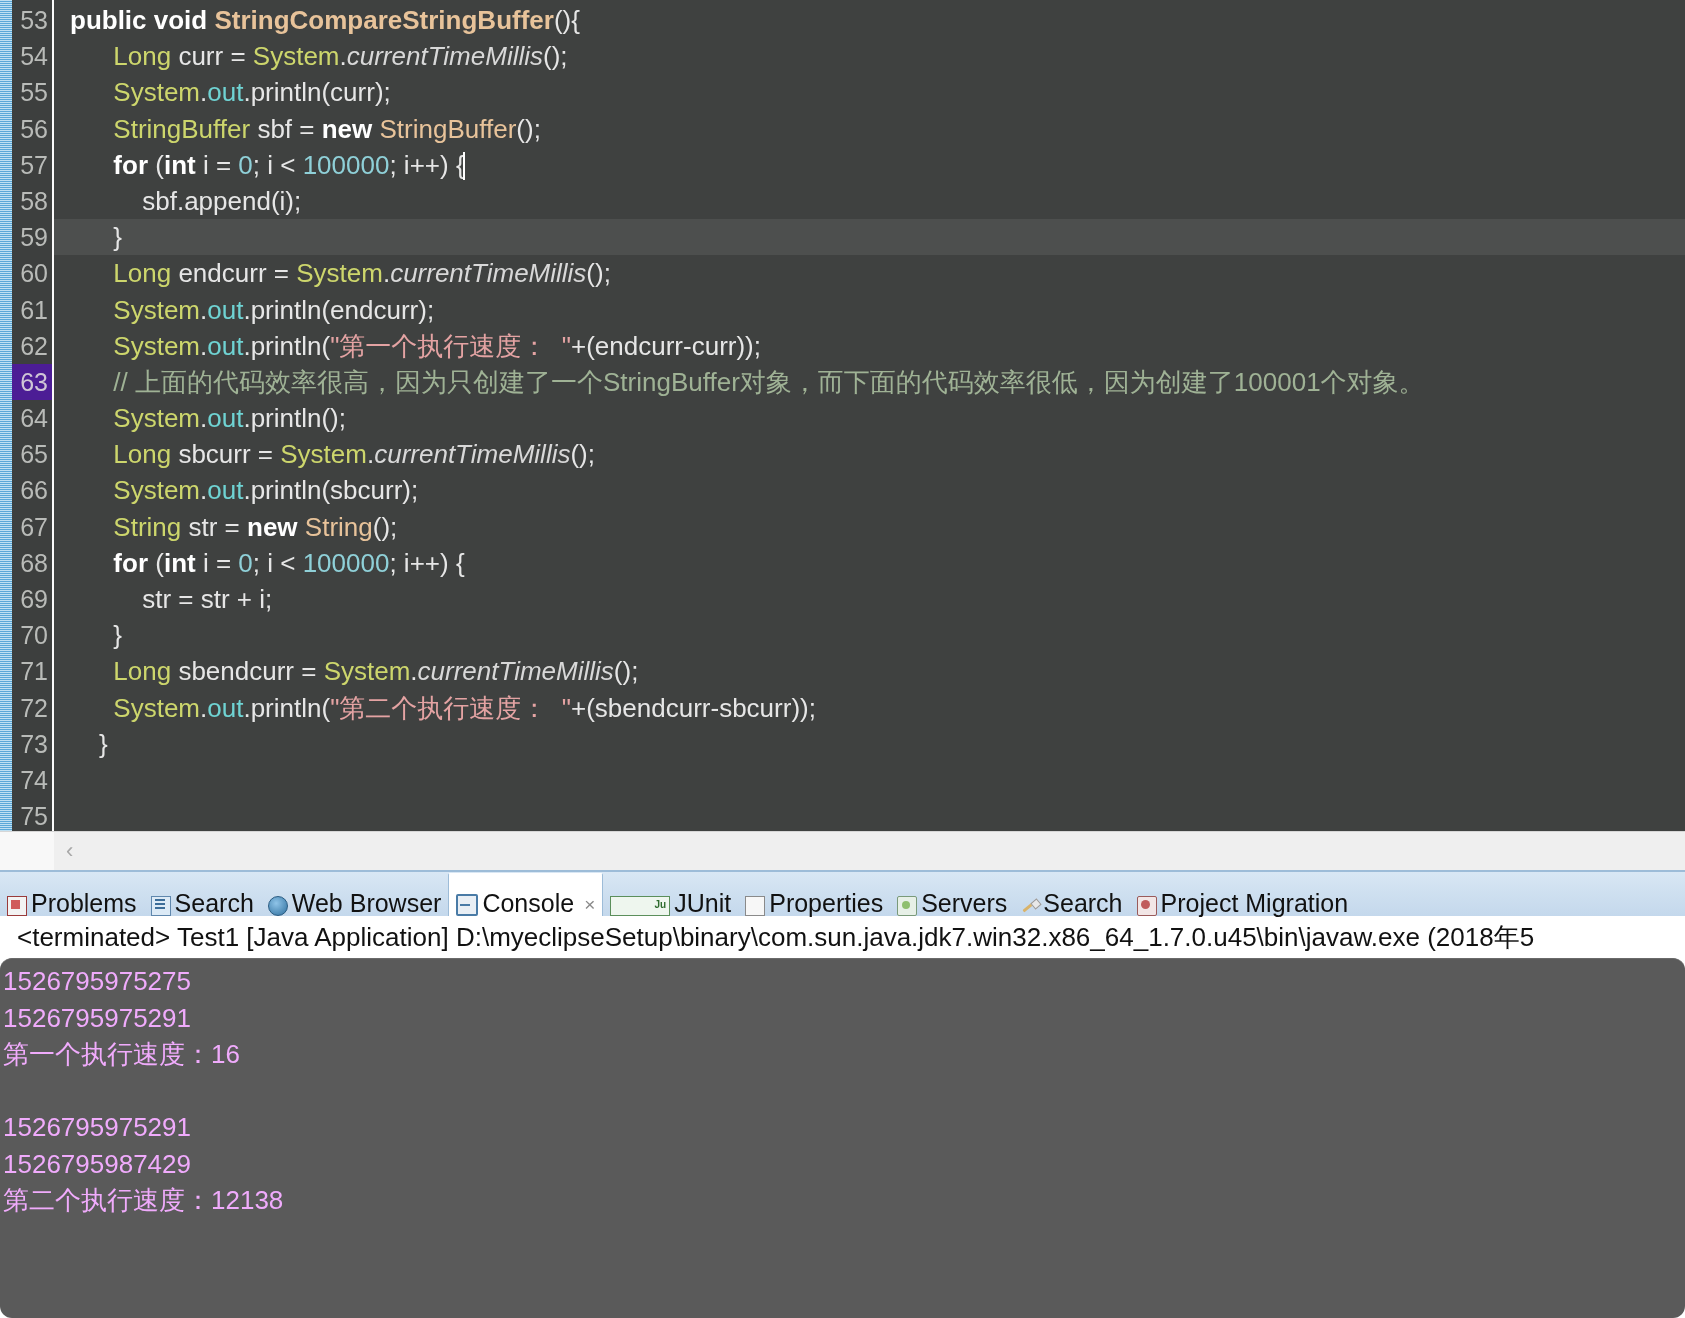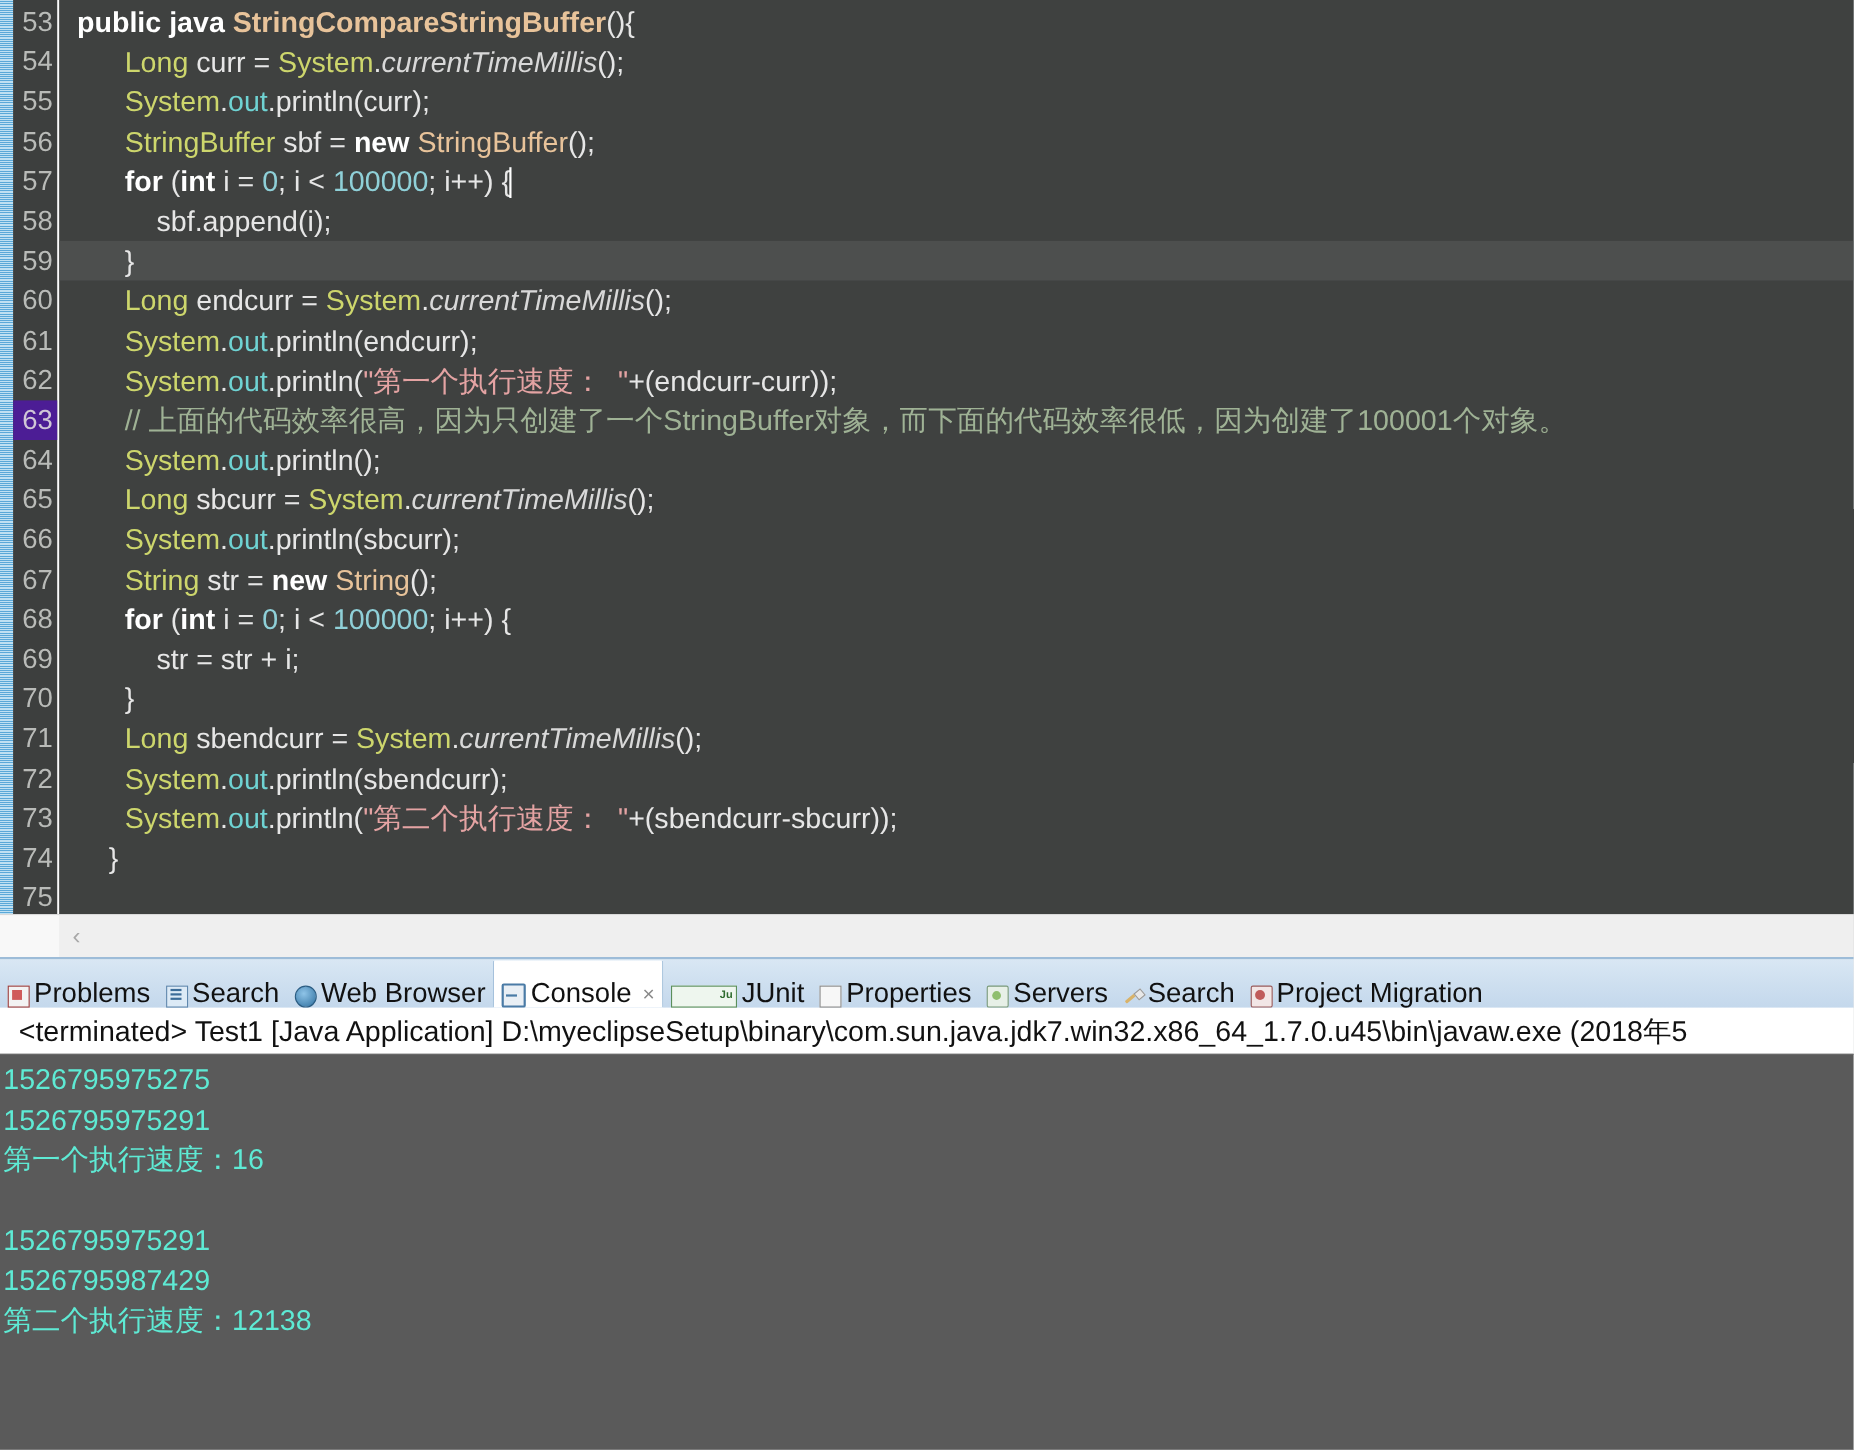--- a/index.html
+++ b/index.html
@@ -116,24 +116,24 @@
   .ic-search::after{content:"";position:absolute;left:11px;top:2px;width:6px;height:6px;background:#e8e8e8;border:1px solid #9a9a9a;transform:rotate(-40deg);}
   .ic-migration{background:#f2e6e6;border:1px solid #9a5b5b;border-radius:2px;}
   .ic-migration::after{content:"";position:absolute;left:3px;top:3px;width:9px;height:9px;background:#c05b5b;border-radius:50%;}
 
   .launchline{
     height:42px;flex:0 0 42px;background:#ffffff;color:#111;
     font-size:26px;line-height:42px;white-space:nowrap;overflow:hidden;
     padding-left:17px;box-sizing:border-box;
   }
   .console-out{
-    flex:1 1 auto;background:#5a5a5a;color:#5eead4;
+    flex:1 1 auto;background:#5a5a5a;color:#f0abfc;
     font-family:"Liberation Sans","DejaVu Sans",sans-serif;
     font-size:26px;line-height:36.5px;padding:4px 0 0 3px;box-sizing:border-box;
-    border-top:1px solid #6a6a6a;white-space:pre;overflow:hidden;
+    border-top:1px solid #6a6a6a;white-space:pre;overflow:hidden;border-radius:12px;
   }
   .console-out .cl{height:36.5px;}
 </style>
 </head>
 <body>
 
 <div class="app">
 
   <div class="editor">
     <div class="ann-ruler">
@@ -159,40 +159,39 @@
         <div class="ln">68</div>
         <div class="ln">69</div>
         <div class="ln">70</div>
         <div class="ln">71</div>
         <div class="ln">72</div>
         <div class="ln">73</div>
         <div class="ln">74</div>
         <div class="ln">75</div>
       </div>
     <div class="code" id="code">
-        <div class="row"><span class="tk pln"></span><span class="tk kwb">public </span><span class="tk kwb">java </span><span class="tk cls">StringCompareStringBuffer</span><span class="tk pln">(){</span></div>
+        <div class="row"><span class="tk pln"></span><span class="tk kwb">public </span><span class="tk kwb">void </span><span class="tk cls">StringCompareStringBuffer</span><span class="tk pln">(){</span></div>
         <div class="row"><span class="tk pln">      </span><span class="tk typ">Long</span><span class="tk pln"> curr = </span><span class="tk typ">System</span><span class="tk pln">.</span><span class="tk mthi">currentTimeMillis</span><span class="tk pln">();</span></div>
         <div class="row"><span class="tk pln">      </span><span class="tk typ">System</span><span class="tk pln">.</span><span class="tk fld">out</span><span class="tk pln">.println(curr);</span></div>
         <div class="row"><span class="tk pln">      </span><span class="tk typ">StringBuffer</span><span class="tk pln"> sbf = </span><span class="tk kwb">new </span><span class="tk clsn">StringBuffer</span><span class="tk pln">();</span></div>
         <div class="row"><span class="tk pln">      </span><span class="tk kwb">for </span><span class="tk pln">(</span><span class="tk kwb">int </span><span class="tk pln">i = </span><span class="tk num">0</span><span class="tk pln">; i &lt; </span><span class="tk num">100000</span><span class="tk pln">; i++) {</span><span class="caret"></span></div>
         <div class="row"><span class="tk pln">          </span><span class="tk pln">sbf.append(i);</span></div>
         <div class="row cur"><span class="tk pln">      </span><span class="tk pln">}</span></div>
         <div class="row"><span class="tk pln">      </span><span class="tk typ">Long</span><span class="tk pln"> endcurr = </span><span class="tk typ">System</span><span class="tk pln">.</span><span class="tk mthi">currentTimeMillis</span><span class="tk pln">();</span></div>
         <div class="row"><span class="tk pln">      </span><span class="tk typ">System</span><span class="tk pln">.</span><span class="tk fld">out</span><span class="tk pln">.println(endcurr);</span></div>
         <div class="row"><span class="tk pln">      </span><span class="tk typ">System</span><span class="tk pln">.</span><span class="tk fld">out</span><span class="tk pln">.println(</span><span class="tk str">"第一个执行速度：  "</span><span class="tk pln">+(endcurr-curr));</span></div>
         <div class="row"><span class="tk pln">      </span><span class="tk cmt">// 上面的代码效率很高，因为只创建了一个StringBuffer对象，而下面的代码效率很低，因为创建了100001个对象。</span></div>
         <div class="row"><span class="tk pln">      </span><span class="tk typ">System</span><span class="tk pln">.</span><span class="tk fld">out</span><span class="tk pln">.println();</span></div>
         <div class="row"><span class="tk pln">      </span><span class="tk typ">Long</span><span class="tk pln"> sbcurr = </span><span class="tk typ">System</span><span class="tk pln">.</span><span class="tk mthi">currentTimeMillis</span><span class="tk pln">();</span></div>
         <div class="row"><span class="tk pln">      </span><span class="tk typ">System</span><span class="tk pln">.</span><span class="tk fld">out</span><span class="tk pln">.println(sbcurr);</span></div>
         <div class="row"><span class="tk pln">      </span><span class="tk typ">String</span><span class="tk pln"> str = </span><span class="tk kwb">new </span><span class="tk clsn">String</span><span class="tk pln">();</span></div>
         <div class="row"><span class="tk pln">      </span><span class="tk kwb">for </span><span class="tk pln">(</span><span class="tk kwb">int </span><span class="tk pln">i = </span><span class="tk num">0</span><span class="tk pln">; i &lt; </span><span class="tk num">100000</span><span class="tk pln">; i++) {</span></div>
         <div class="row"><span class="tk pln">          </span><span class="tk pln">str = str + i;</span></div>
         <div class="row"><span class="tk pln">      </span><span class="tk pln">}</span></div>
         <div class="row"><span class="tk pln">      </span><span class="tk typ">Long</span><span class="tk pln"> sbendcurr = </span><span class="tk typ">System</span><span class="tk pln">.</span><span class="tk mthi">currentTimeMillis</span><span class="tk pln">();</span></div>
-        <div class="row"><span class="tk pln">      </span><span class="tk typ">System</span><span class="tk pln">.</span><span class="tk fld">out</span><span class="tk pln">.println(sbendcurr);</span></div>
         <div class="row"><span class="tk pln">      </span><span class="tk typ">System</span><span class="tk pln">.</span><span class="tk fld">out</span><span class="tk pln">.println(</span><span class="tk str">"第二个执行速度：  "</span><span class="tk pln">+(sbendcurr-sbcurr));</span></div>
         <div class="row"><span class="tk pln"></span><span class="tk pln">    }</span></div>
         <div class="row"><span class="tk pln"></span></div>
       </div>
   </div>
 
   <div class="hscroll">
     <div class="lead"></div>
     <div class="track">
       <span class="larrow">‹</span>

